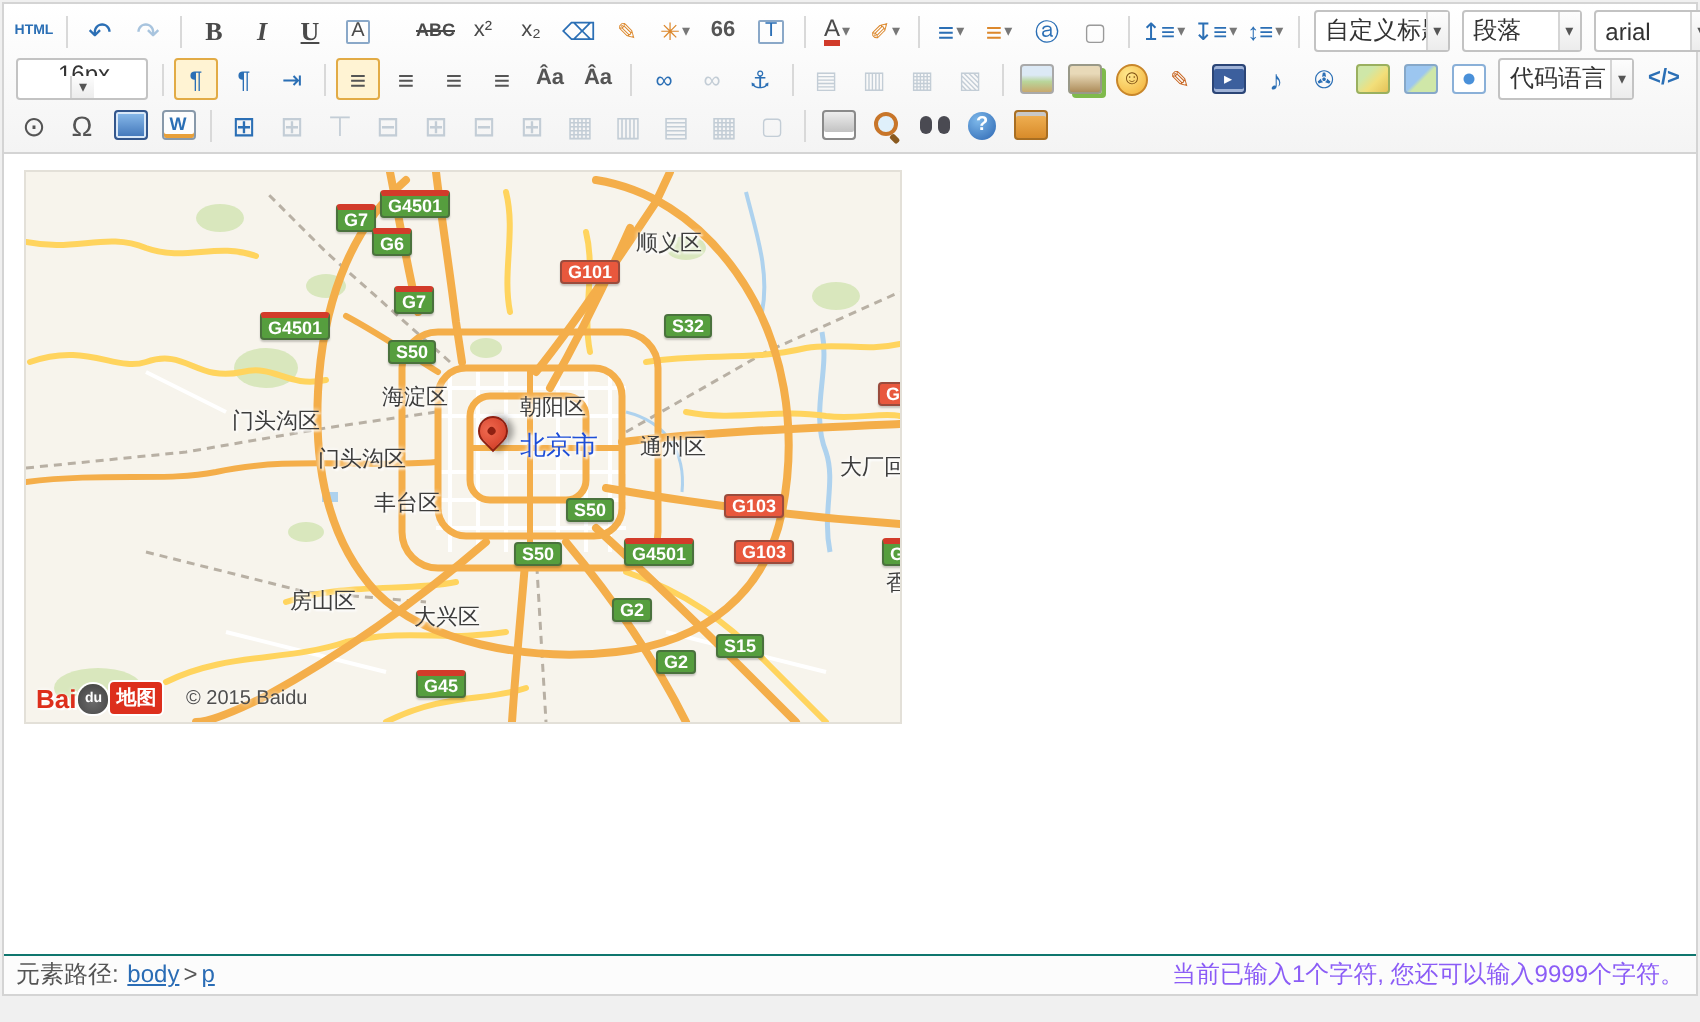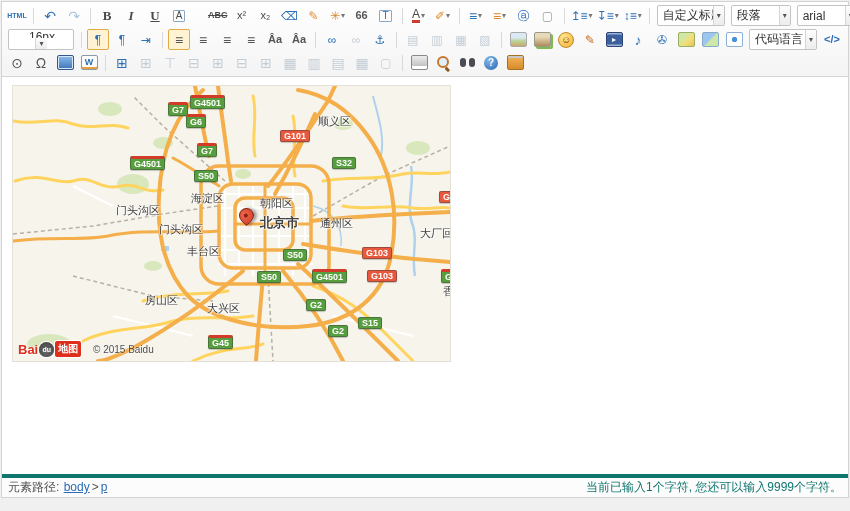--- a/index.html
+++ b/index.html
@@ -48,37 +48,37 @@
   .ic-bino{position:relative;width:15px;height:11px;border:none;}
   .ic-bino::before,.ic-bino::after{content:"";position:absolute;top:1px;width:6px;height:9px;background:#4a4a52;border-radius:3px;}
   .ic-bino::before{left:0;} .ic-bino::after{right:0;}
   .ic-help{width:14px;height:14px;border-radius:50%;background:radial-gradient(circle at 35% 30%,#7db8ea,#2c66b2);color:#fff;font-weight:bold;font-size:10px;line-height:14px;}
   .ic-clip{background:linear-gradient(#f2b457,#d88b2a);border:1px solid #a86e22;box-shadow:inset 0 2px 0 #c8c8c8;}
   
   .content{position:relative;height:405px;background:#fff;overflow:hidden;cursor:text;}
   .map{position:absolute;left:10px;top:8px;width:437px;height:275px;background:#f7f4ec;overflow:hidden;border:1px solid #e3e0d8;cursor:pointer;}
   .map svg{position:absolute;left:0;top:0;}
   .mlabel{position:absolute;font-size:11px;color:#3d3d3d;white-space:nowrap;text-shadow:0 0 2px #fff,0 0 2px #fff,1px 1px 1px #fff;}
-  .mlabel.city{font-size:13px;font-weight:bold;color:#404040;}
+  .mlabel.city{font-size:13px;font-weight:normal;color:#1d4ed8;}
   .badge{position:absolute;font-size:9px;font-weight:bold;color:#fff;background:#569e3e;border:1px solid rgba(60,60,60,.45);border-radius:2px;padding:0px 3px;line-height:10px;white-space:nowrap;box-shadow:0 1px 1px rgba(0,0,0,.2);}
   .badge.g{border-top:3px solid #d23b2a;}
   .badge.r{background:#e8583d;}
   .marker{position:absolute;width:13px;height:13px;background:radial-gradient(circle at 40% 35%,#f06a50,#d03a24);border:1px solid #8e2012;border-radius:50% 50% 50% 0;transform:rotate(-45deg);box-shadow:2px 2px 3px rgba(0,0,0,.35);}
   .marker::after{content:"";position:absolute;left:4px;top:4px;width:4px;height:4px;background:#8e2012;border-radius:50%;}
   .blogo{position:absolute;left:5px;bottom:4px;display:flex;align-items:center;}
   .blogo .bai{color:#dd2f1c;font-weight:bold;font-size:13px;text-shadow:0 0 2px #fff,1px 1px 0 #fff;text-align:center;}
   .blogo .paw{width:15px;height:15px;background:radial-gradient(circle at 50% 60%,#6b6b6b,#3f3f3f);border-radius:50% 50% 45% 45%;color:#fff;font-size:7px;font-weight:bold;display:flex;align-items:center;justify-content:center;margin:0 1px;box-shadow:0 0 0 1px #fff;}
   .blogo .mapword{background:#dd2f1c;color:#fff;font-size:10px;font-weight:bold;padding:1px 3px;border-radius:2px;box-shadow:0 0 0 1px #fff;}
   .attrib{position:absolute;left:80px;bottom:6px;font-size:10px;color:#4e4e4e;text-shadow:0 0 2px #fff;}
   
-  .statusbar{position:absolute;left:0;right:0;bottom:0;height:19px;border-top:4px solid #0f766e;background:#fcfcfc;display:flex;align-items:center;justify-content:space-between;padding:0 6px;font-size:12px;}
+  .statusbar{position:absolute;left:0;right:0;bottom:0;height:19px;border-top:1px solid #0f766e;background:#fcfcfc;display:flex;align-items:center;justify-content:space-between;padding:0 6px;font-size:12px;}
   .pathwrap{color:#555;}
   .pathwrap a{color:#2a6cb5;text-decoration:underline;cursor:pointer;margin:0 1px;}
   .pathsep{color:#555;margin:0 1px;}
-  .charcount{color:#0f766e;text-align:center;}
+  .charcount{color:#8b5cf6;text-align:center;}
 </style>
 </head>
 <body>
 
 <div class="stage">
   <div class="editor">
 
     <div class="toolbar">
       <div class="trow first" id="trow0">
           <span class="tbtn">

